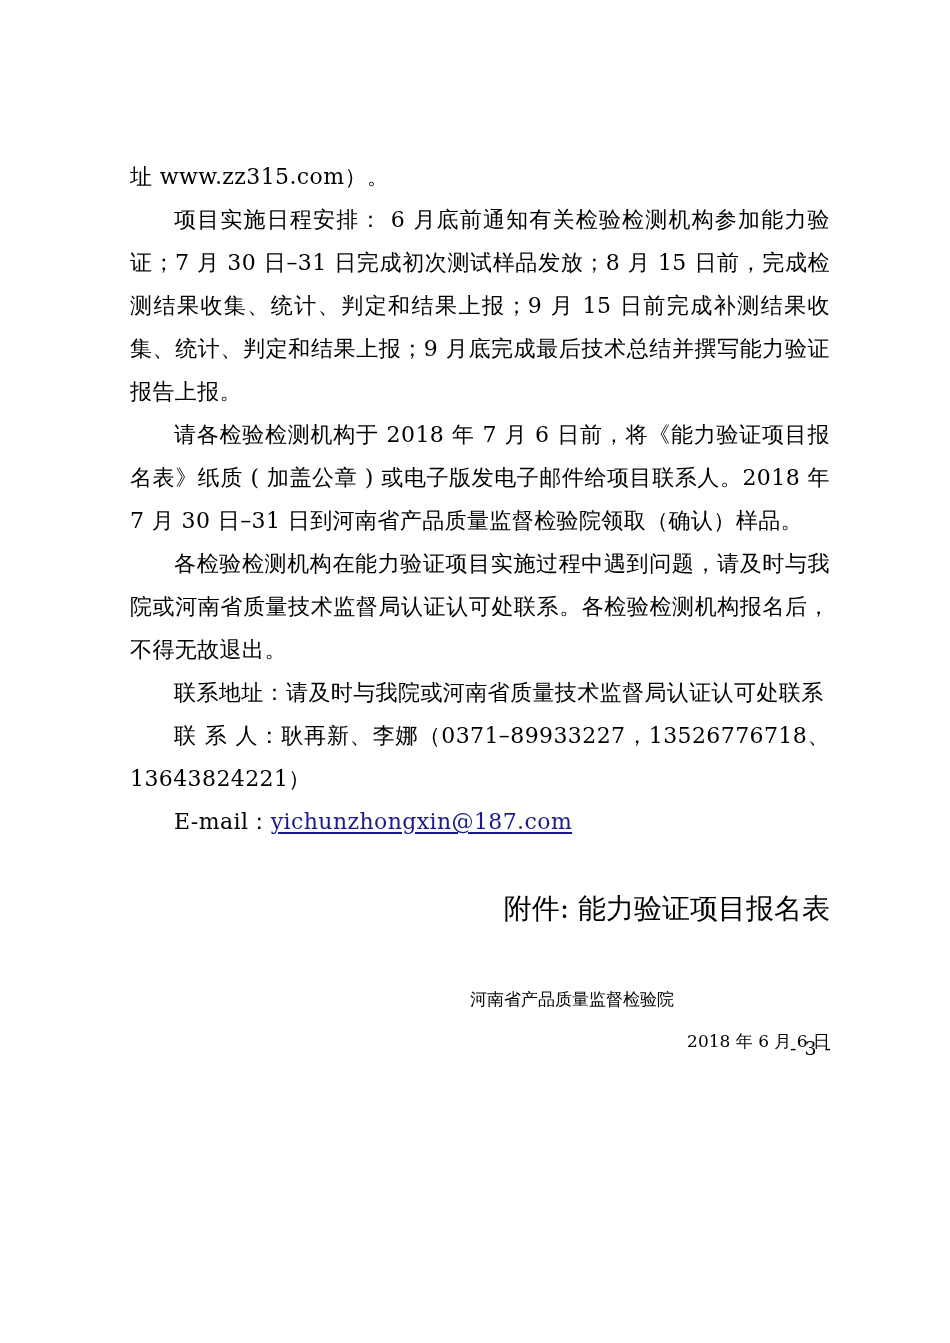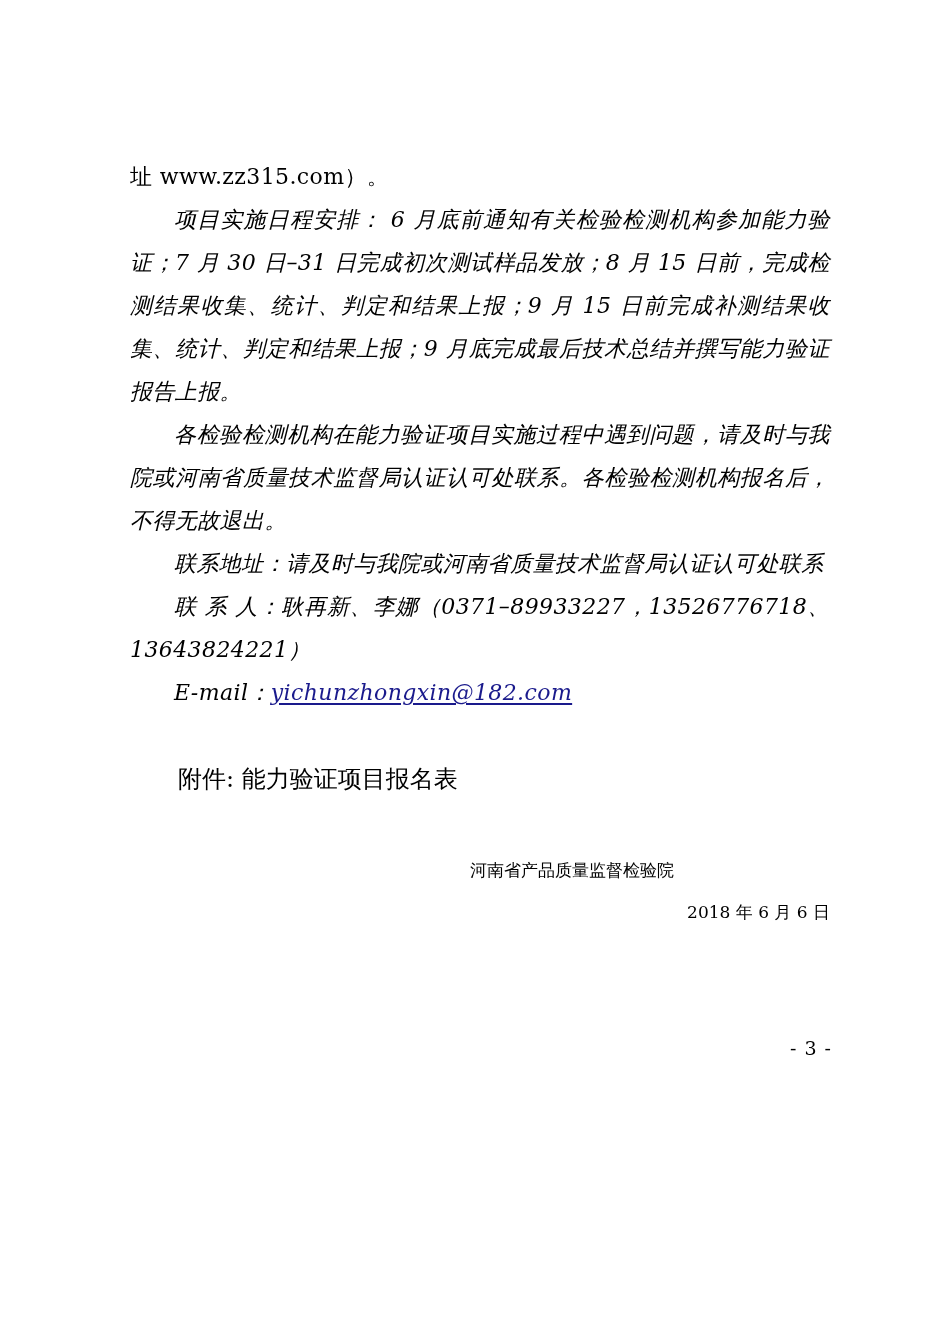--- a/index.html
+++ b/index.html
@@ -35,32 +35,32 @@
     text-align: justify;
     text-justify: inter-ideograph;
     letter-spacing: 0.4px;
     margin: 0;
   }
   .indent {
     text-indent: 2em;
   }
   .para + .para {
     margin-top: 0px;
-    font-style: italic;
   }
   .link {
     color: #1a1a8c;
     text-decoration: underline;
     text-underline-offset: 3px;
   }
   .attach {
     margin-top: 44px;
-    font-size: 24px;
+    font-size: 28px;
     line-height: 43px;
     text-indent: 2em;
+    text-align: right;
   }
   .signature {
     margin-top: 48px;
     font-size: 17px;
     line-height: 42px;
     text-align: left;
     padding-left: 340px;
   }
   .signature .line2 {
     padding-left: 32px;
@@ -77,30 +77,31 @@
 </head>
 <body>
 
 <div class="page">
   <div class="content">
 
     <p class="para">址 www.zz315.com）。</p>
 
     <p class="para indent">项目实施日程安排： 6 月底前通知有关检验检测机构参加能力验证；7 月 30 日–31 日完成初次测试样品发放；8 月 15 日前，完成检测结果收集、统计、判定和结果上报；9 月 15 日前完成补测结果收集、统计、判定和结果上报；9 月底完成最后技术总结并撰写能力验证报告上报。</p>
 
+    <p class="para indent">请各检验检测机构于 2018 年 7 月 6 日前，将《能力验证项目报名表》纸质 ( 加盖公章 ) 或电子版发电子邮件给项目联系人。2018 年 7 月 30 日–31 日到河南省产品质量监督检验院领取（确认）样品。</p>
 
     <p class="para indent">各检验检测机构在能力验证项目实施过程中遇到问题，请及时与我院或河南省质量技术监督局认证认可处联系。各检验检测机构报名后，不得无故退出。</p>
 
     <p class="para indent">联系地址：请及时与我院或河南省质量技术监督局认证认可处联系</p>
 
 
     <p class="para indent">联 系 人：耿再新、李娜（0371–89933227，13526776718、13643824221）</p>
 
     <p class="para indent">
-      <span>E-mail：</span><a class="link" href="#">yichunzhongxin@182.com</a>
+      <span>E-mail：</span><a class="link" href="#">yichunzhongxin@187.com</a>
     </p>
 
     <p class="attach">附件: 能力验证项目报名表</p>
 
     <div class="signature">
       <div class="line1">河南省产品质量监督检验院</div>
       <div class="line2">2018 年 6 月 6 日</div>
     </div>
 
   </div>

